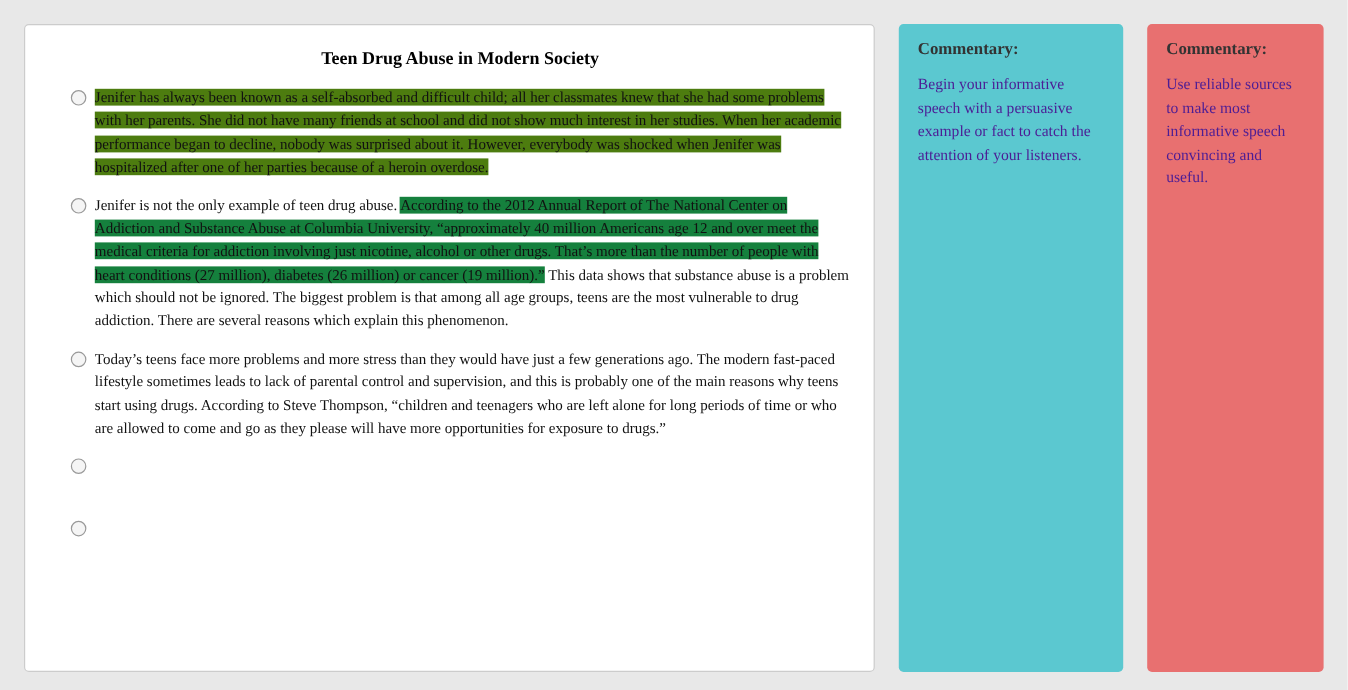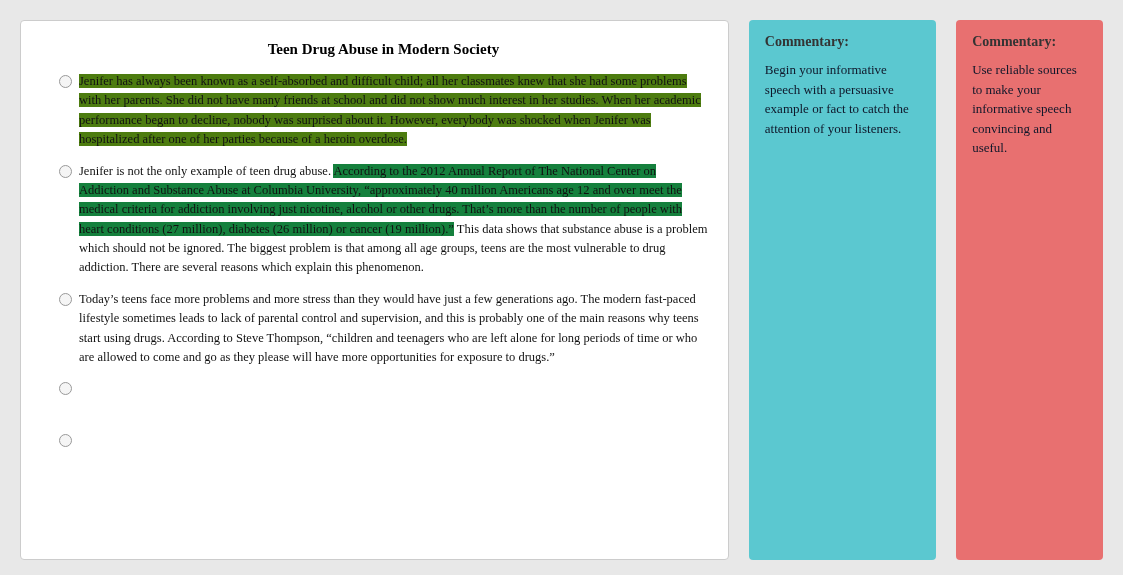--- a/index.html
+++ b/index.html
@@ -67,21 +67,21 @@
     }
     .commentary-title {
       font-size: 14px;
       font-weight: bold;
       color: #333;
       margin-bottom: 10px;
     }
     .commentary-text {
       font-size: 13px;
       line-height: 1.5;
-      color: #0f172a;
+      color: #4c1d95;
     }
     .para-row {
       display: flex;
       align-items: flex-start;
       margin-bottom: 12px;
     }
     .para-radio {
       width: 20px;
       flex-shrink: 0;
       display: flex;
@@ -152,18 +152,18 @@
 
   <div class="sidebar">
 
     <div class="commentary-box blue">
       <div class="commentary-title">Commentary:</div>
       <div class="commentary-text">Begin your informative speech with a persuasive example or fact to catch the attention of your listeners.</div>
     </div>
 
     <div class="commentary-box red">
       <div class="commentary-title">Commentary:</div>
-      <div class="commentary-text">Use reliable sources to make your informative speech convincing and useful.</div>
+      <div class="commentary-text">Use reliable sources to make most informative speech convincing and useful.</div>
     </div>
 
   </div>
 
 </div>
 
 </body></html>

